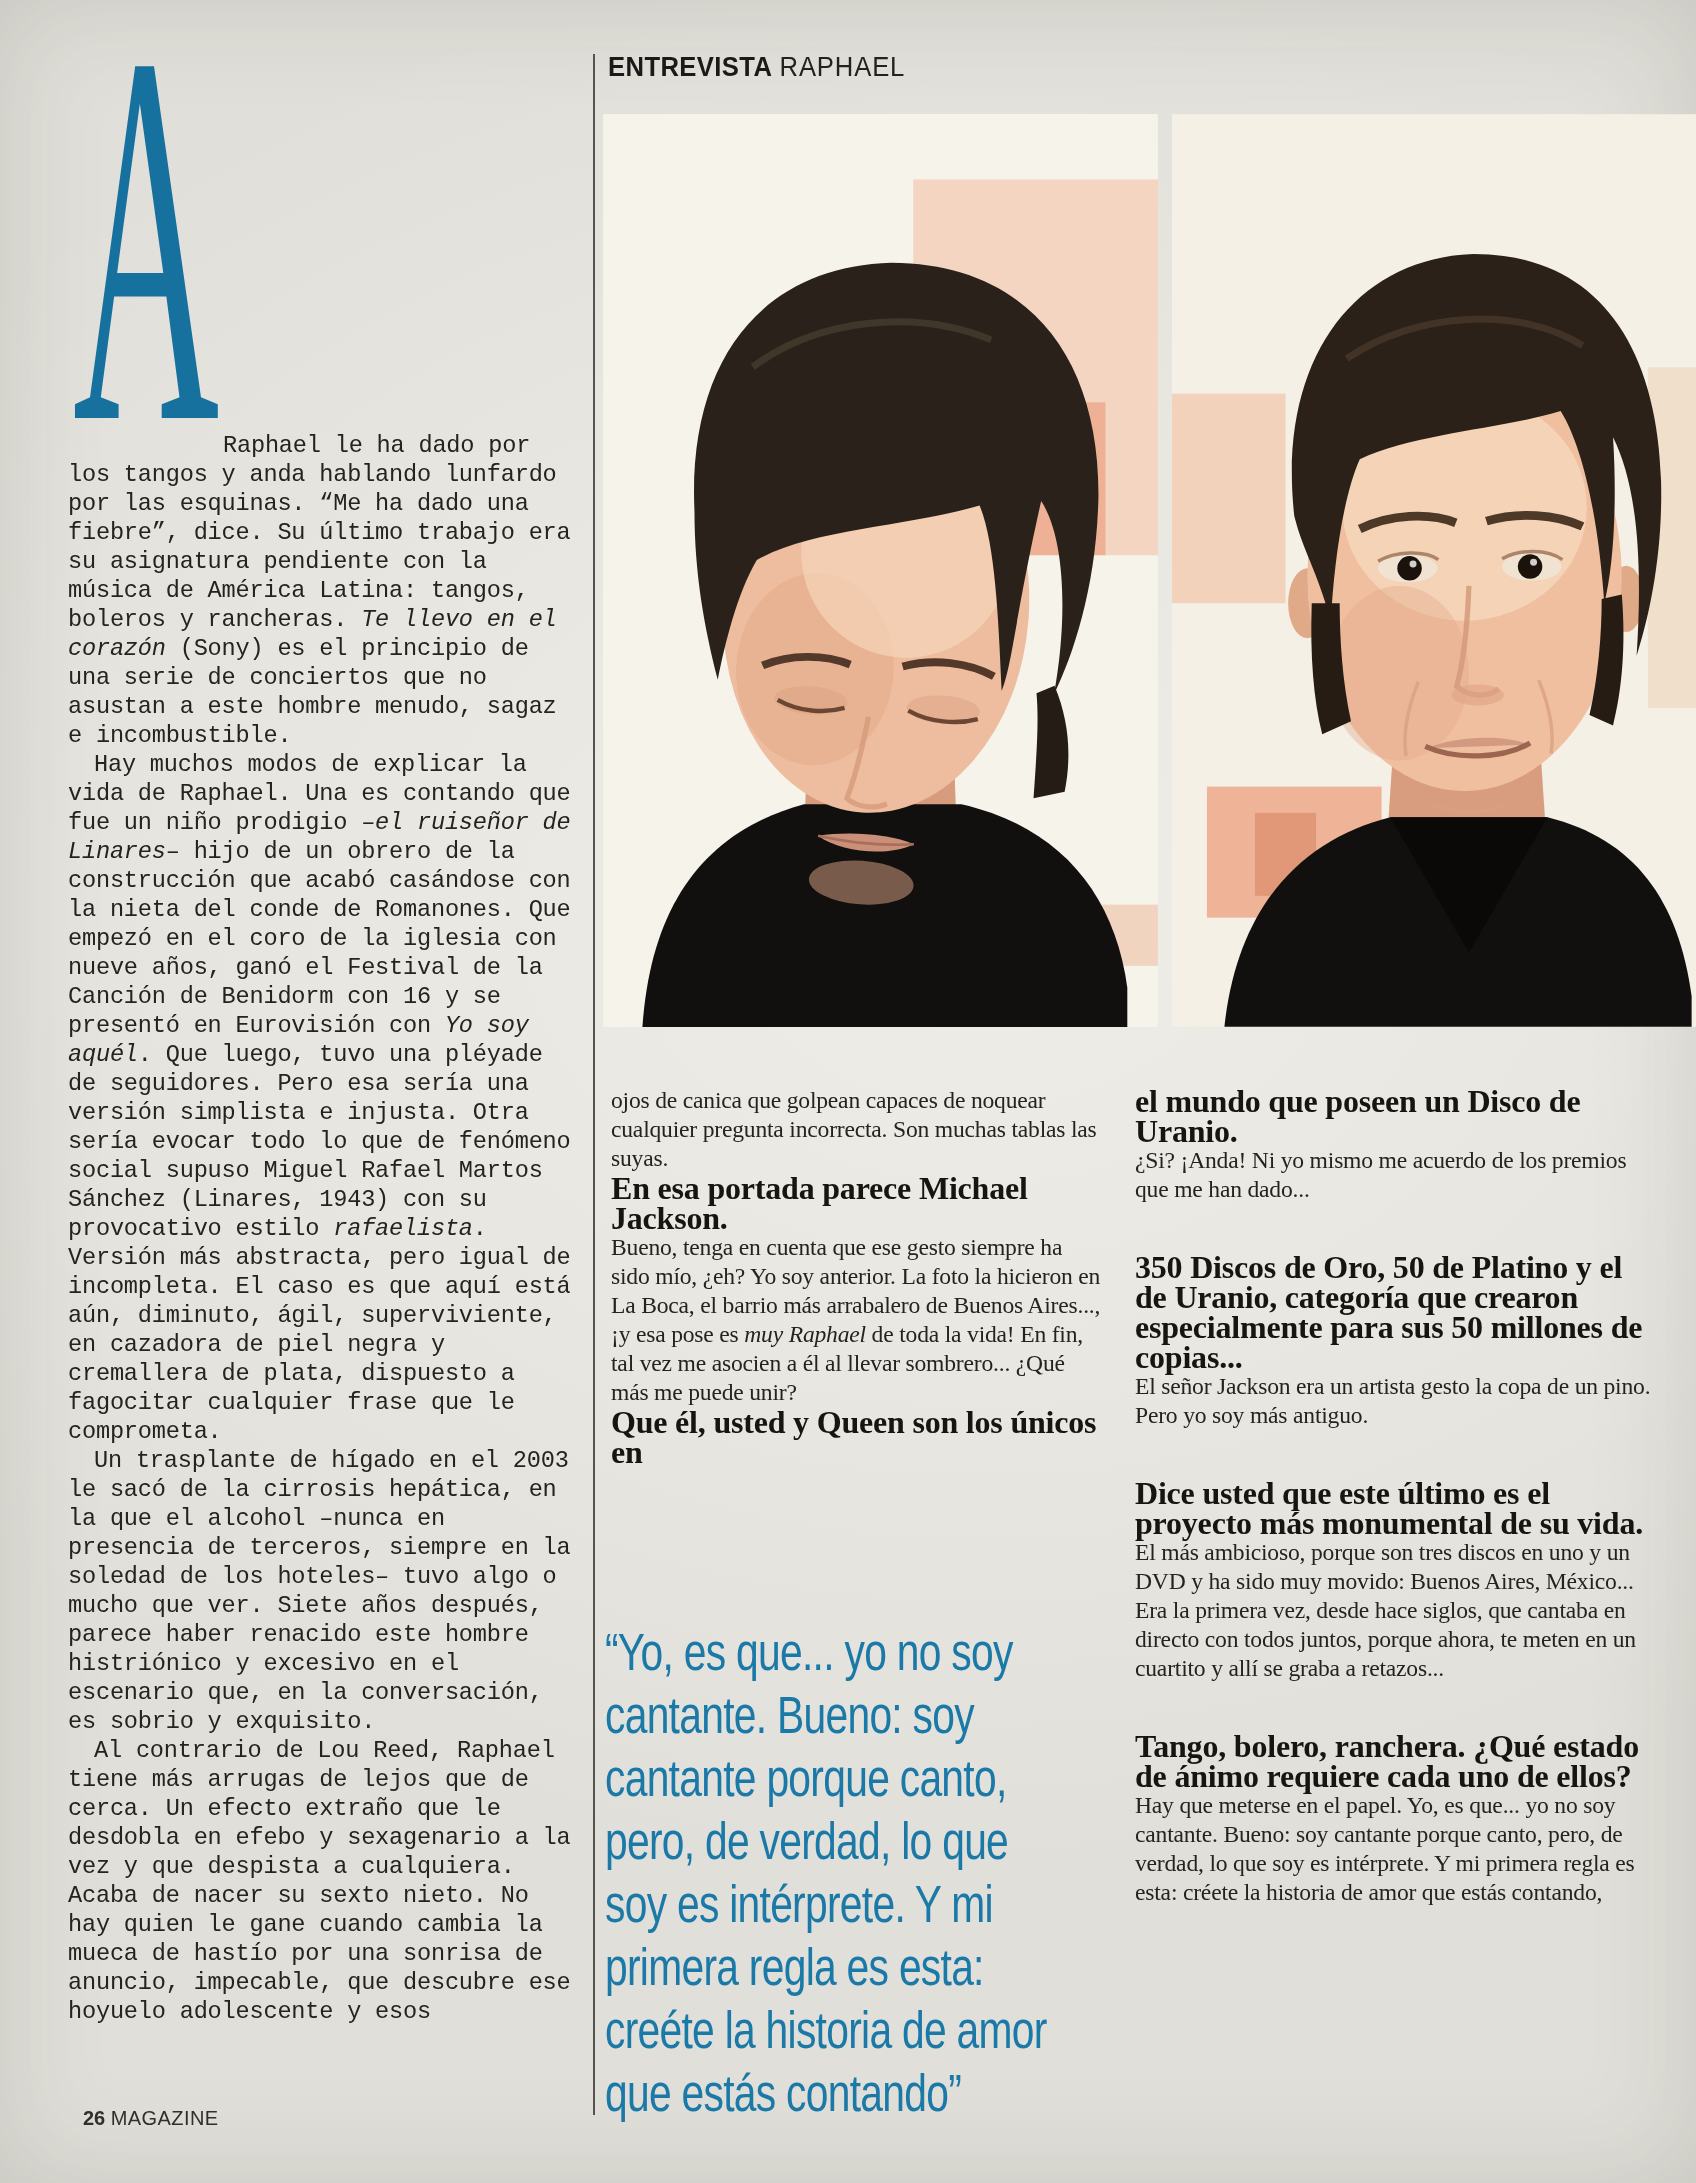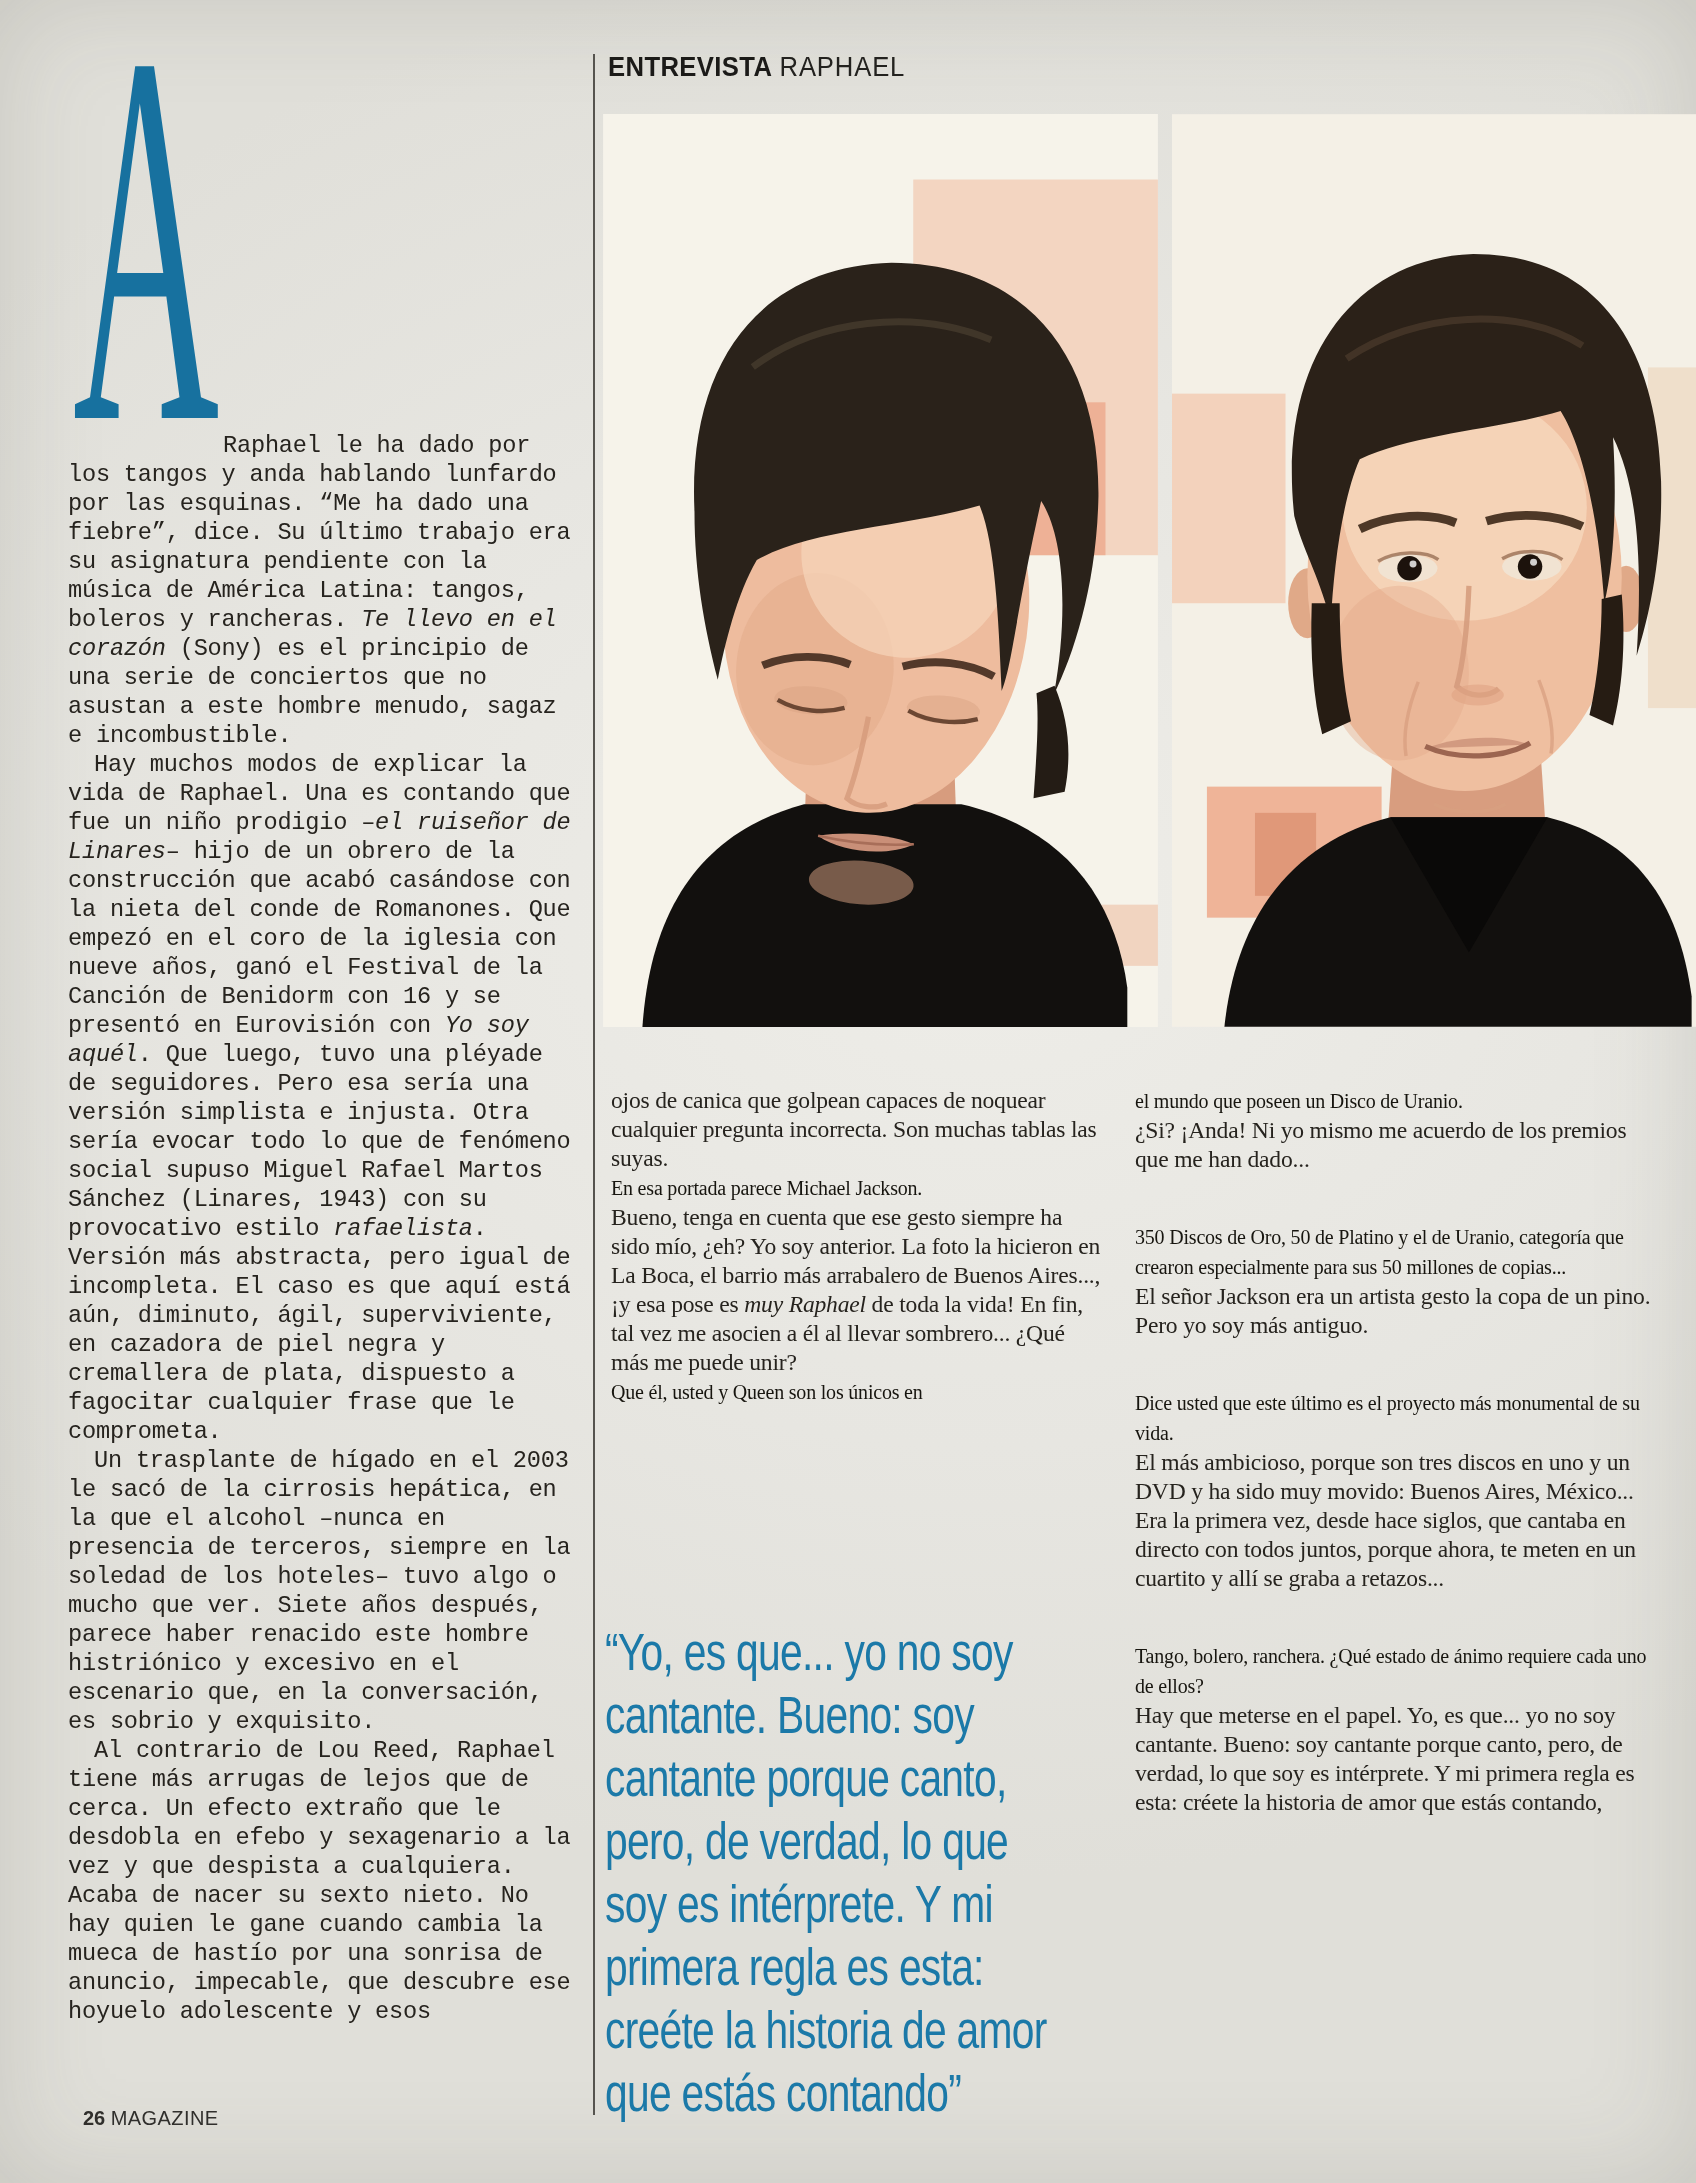--- a/index.html
+++ b/index.html
@@ -19,21 +19,21 @@
     transform:scaleX(.38);transform-origin:left top;}
   .col-left{position:absolute;left:68px;top:431px;width:505px;font-size:23.6px;line-height:29px;color:#26231e;letter-spacing:-0.2px;}
   .col-left p{margin:0;text-indent:26px;font-family:Liberation Mono, monospace;}
   .col-left p.first{text-indent:155px;}
   .it{font-style:italic;}
   .photo{position:absolute;}
   .photo svg{display:block;}
   .col-mid{position:absolute;left:611px;top:1086px;width:491px;font-size:23.6px;line-height:29px;color:#26231e;letter-spacing:-0.2px;}
   .col-right{position:absolute;left:1135px;top:1086px;width:517px;font-size:23.6px;line-height:29px;color:#26231e;letter-spacing:-0.2px;}
   .col-mid p,.col-right p{margin:0;}
-  .q{font-weight:normal;color:#17150f;margin:32px 0 0 0;font-size:20px;line-height:30px;}
+  .q{font-weight:bold;color:#17150f;margin:32px 0 0 0;font-size:32px;line-height:30px;}
   .q.firstq{margin-top:0;}
   .qa{margin-top:48px;}
   .qa:first-child{margin-top:0;}
   .pullquote{position:absolute;left:605px;top:1621px;width:690px;transform:scaleX(.8);transform-origin:left top;
     font-family:"Liberation Sans",sans-serif;font-size:51px;line-height:63px;color:#1b79a8;letter-spacing:-0.9px;}
   .pullquote div{white-space:nowrap;}
   .footer{position:absolute;left:83px;top:2107px;font-family:"Liberation Sans",sans-serif;font-size:20px;color:#302f2c;}
   .footer .num{font-weight:bold;letter-spacing:0;}
   .footer .mag{letter-spacing:0.4px;}
 </style>

